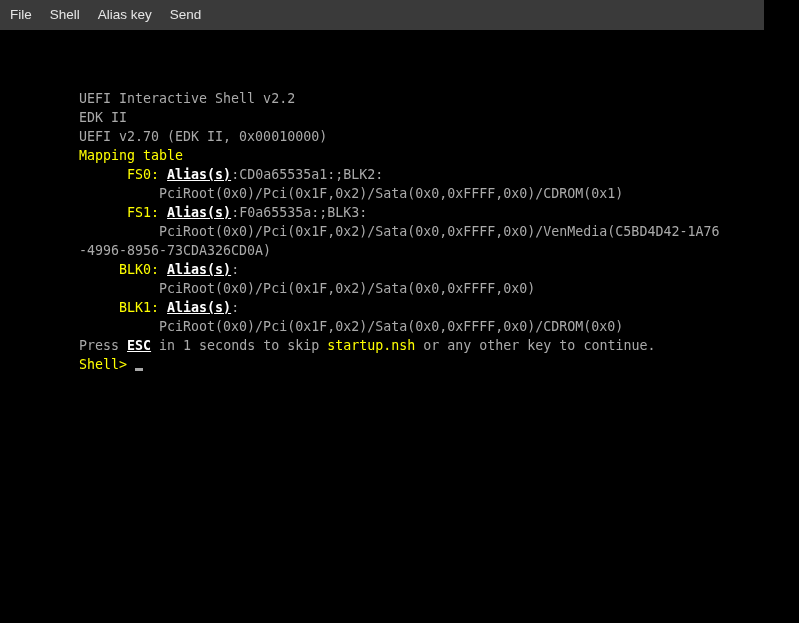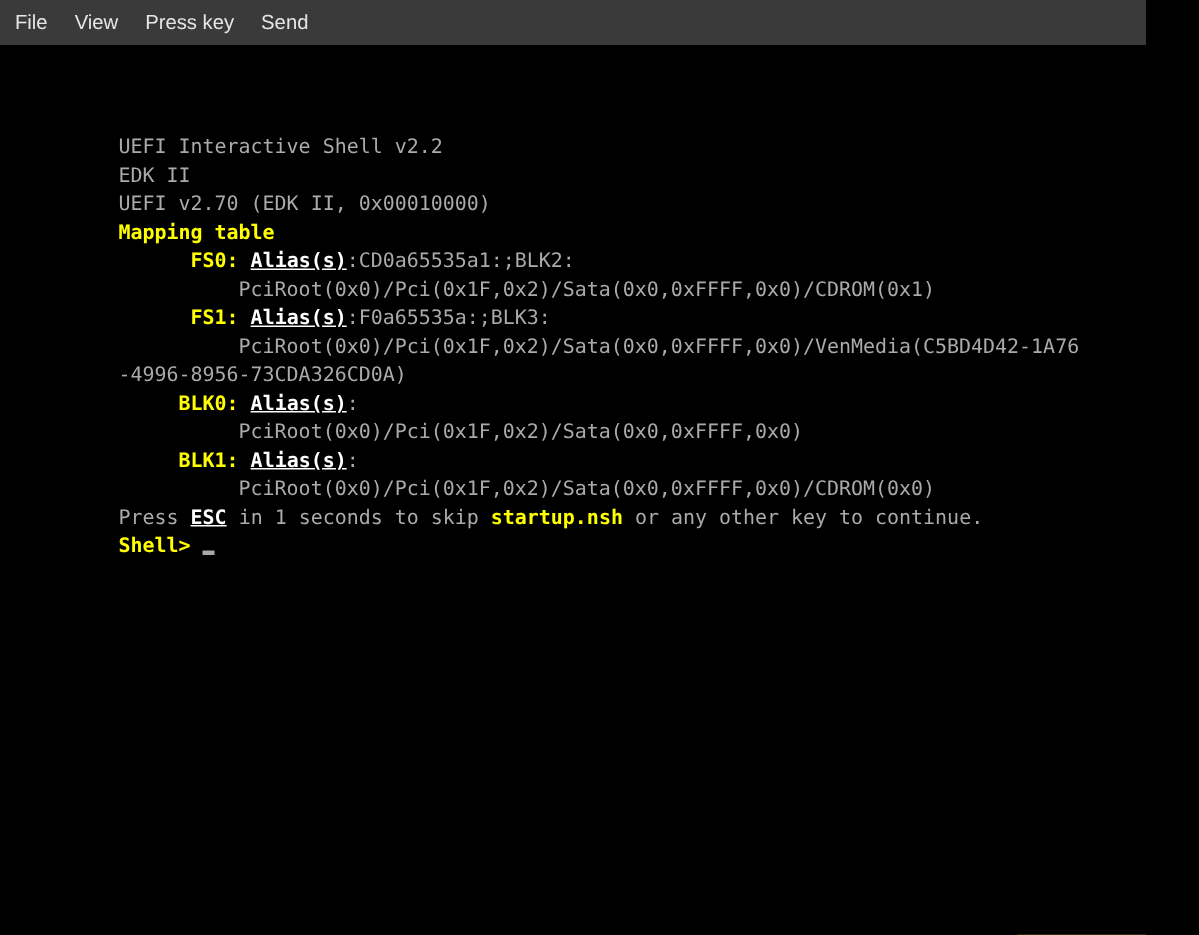--- a/index.html
+++ b/index.html
@@ -39,35 +39,35 @@
     padding: 59px 18px 0 79px;
     font-family: "DejaVu Sans Mono", "Liberation Mono", monospace;
     font-size: 13.3px;
     line-height: 19px;
     white-space: pre;
     cursor: text;
   }
   .term-line { height: 19px; }
   .t-gray   { color: #aaaaaa; }
   .t-white  { color: #ffffff; font-weight: bold; text-decoration: underline; }
-  .t-yellow { color: #ffff00; font-weight: bold; }
+  .t-yellow { color: #ffff00; font-weight: normal; }
   .cursor {
     display: inline-block;
     width: 8px; height: 3px;
     background: #a8a8a8;
     transform: translateY(2px);
   }
 </style>
 </head>
 <body>
 
 <div class="window">
 
   <div class="menubar">
     <div class="menu-item">File</div>
-    <div class="menu-item">View</div>
-    <div class="menu-item">Press key</div>
+    <div class="menu-item">Shell</div>
+    <div class="menu-item">Alias key</div>
     <div class="menu-item">Send</div>
   </div>
 
   <div class="terminal" id="terminal"><div class="term-line"><span class="t-gray">UEFI Interactive Shell v2.2</span></div><div class="term-line"><span class="t-gray">EDK II</span></div><div class="term-line"><span class="t-gray">UEFI v2.70 (EDK II, 0x00010000)</span></div><div class="term-line"><span class="t-yellow">Mapping table</span></div><div class="term-line"><span class="t-gray">      </span><span class="t-yellow">FS0: </span><span class="t-white">Alias(s)</span><span class="t-gray">:CD0a65535a1:;BLK2:</span></div><div class="term-line"><span class="t-gray">          PciRoot(0x0)/Pci(0x1F,0x2)/Sata(0x0,0xFFFF,0x0)/CDROM(0x1)</span></div><div class="term-line"><span class="t-gray">      </span><span class="t-yellow">FS1: </span><span class="t-white">Alias(s)</span><span class="t-gray">:F0a65535a:;BLK3:</span></div><div class="term-line"><span class="t-gray">          PciRoot(0x0)/Pci(0x1F,0x2)/Sata(0x0,0xFFFF,0x0)/VenMedia(C5BD4D42-1A76</span></div><div class="term-line"><span class="t-gray">-4996-8956-73CDA326CD0A)</span></div><div class="term-line"><span class="t-gray">     </span><span class="t-yellow">BLK0: </span><span class="t-white">Alias(s)</span><span class="t-gray">:</span></div><div class="term-line"><span class="t-gray">          PciRoot(0x0)/Pci(0x1F,0x2)/Sata(0x0,0xFFFF,0x0)</span></div><div class="term-line"><span class="t-gray">     </span><span class="t-yellow">BLK1: </span><span class="t-white">Alias(s)</span><span class="t-gray">:</span></div><div class="term-line"><span class="t-gray">          PciRoot(0x0)/Pci(0x1F,0x2)/Sata(0x0,0xFFFF,0x0)/CDROM(0x0)</span></div><div class="term-line"><span class="t-gray">Press </span><span class="t-white">ESC</span><span class="t-gray"> in 1 seconds to skip </span><span class="t-yellow">startup.nsh</span><span class="t-gray"> or any other key to continue.</span></div><div class="term-line"><span class="t-yellow">Shell&gt; </span><span class="cursor"></span></div></div>
 
 </div>
 
 </body></html>

